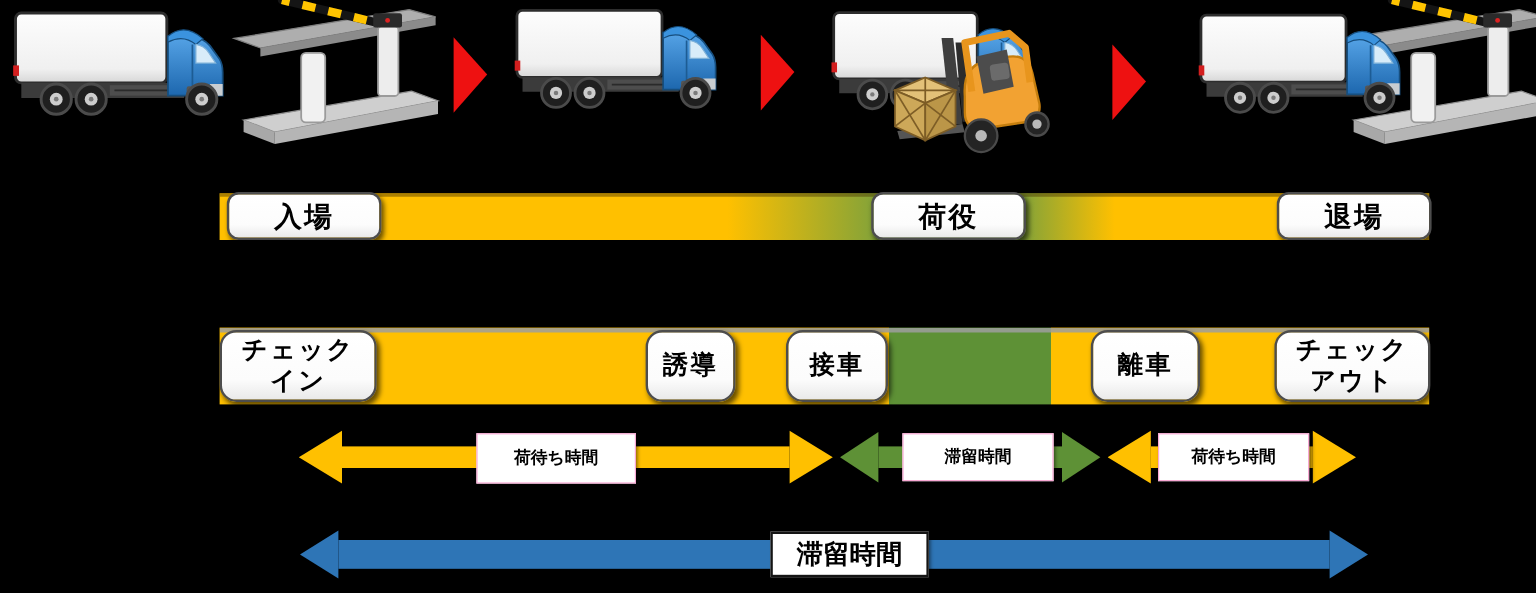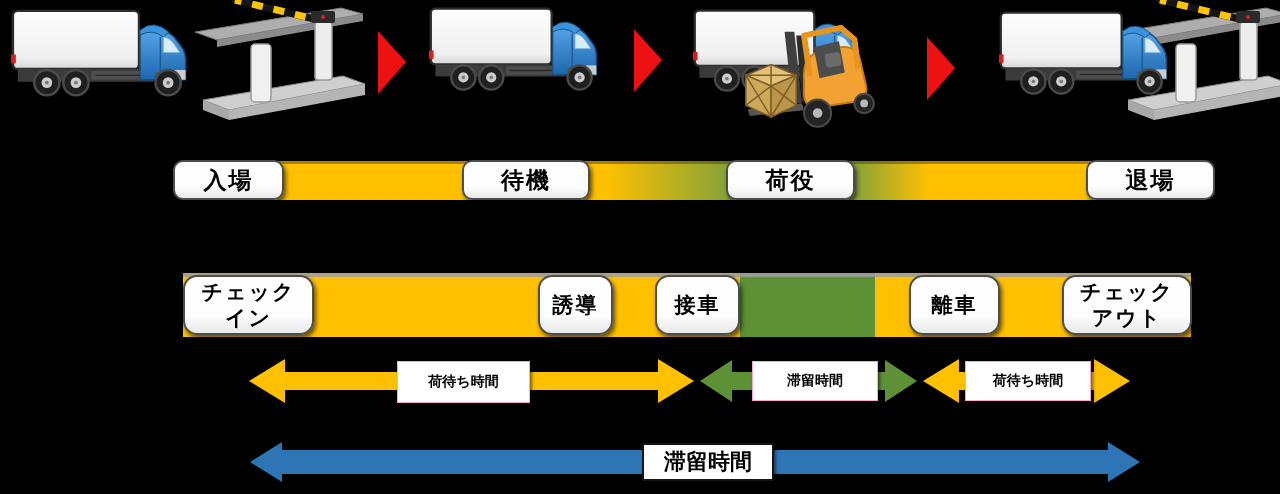--- a/index.html
+++ b/index.html
@@ -150,24 +150,23 @@
   </svg>
 
   <div class="tri" style="left:927px;top:37px"></div>
 
   <svg class="stage" style="left:992px;top:0" width="292" height="132" viewBox="0 0 292 132">
     <use href="#g-gate" transform="translate(128,2)"></use>
     <use href="#g-truck" transform="translate(6,8) scale(0.93)"></use>
   </svg>
 
   <div class="bar bar1"></div>
-  <div class="lbl b1" style="left:173px;width:111px">入場</div>
-  <div class="lbl b1" style="left:462px;width:128px">待機</div>
+  <div class="lbl b1" style="left:189px;width:129px">入場</div>
   <div class="lbl b1" style="left:726px;width:129px">荷役</div>
-  <div class="lbl b1" style="left:1086px;width:129px">退場</div>
+  <div class="lbl b1" style="left:1064px;width:129px">退場</div>
 
   <div class="bar bar2"></div>
   <div class="lbl b2" style="left:183px;width:131px">チェック
 イン</div>
   <div class="lbl b2" style="left:538px;width:75px">誘導</div>
   <div class="lbl b2" style="left:655px;width:85px">接車</div>
   <div class="lbl b2" style="left:909px;width:91px">離車</div>
   <div class="lbl b2" style="left:1062px;width:130px">チェック
 アウト</div>
 

